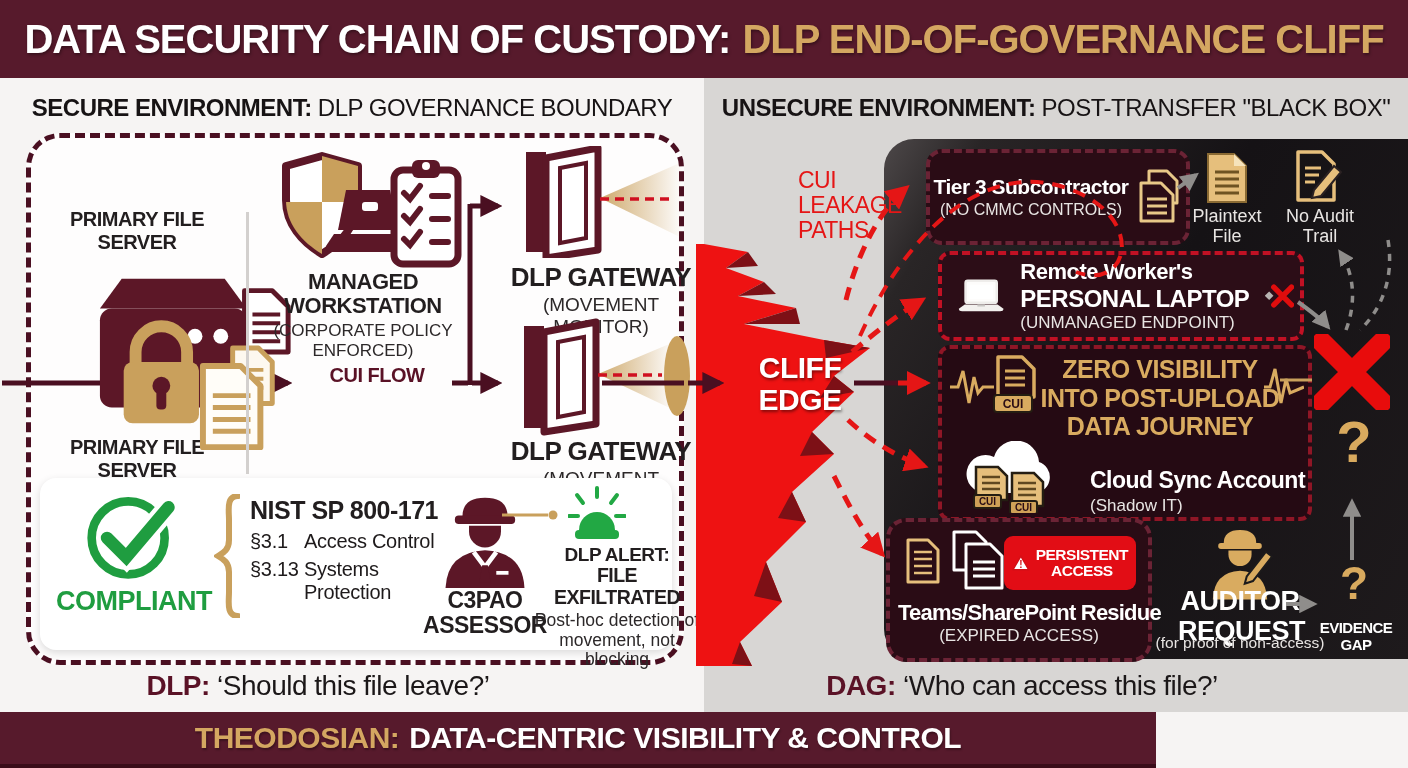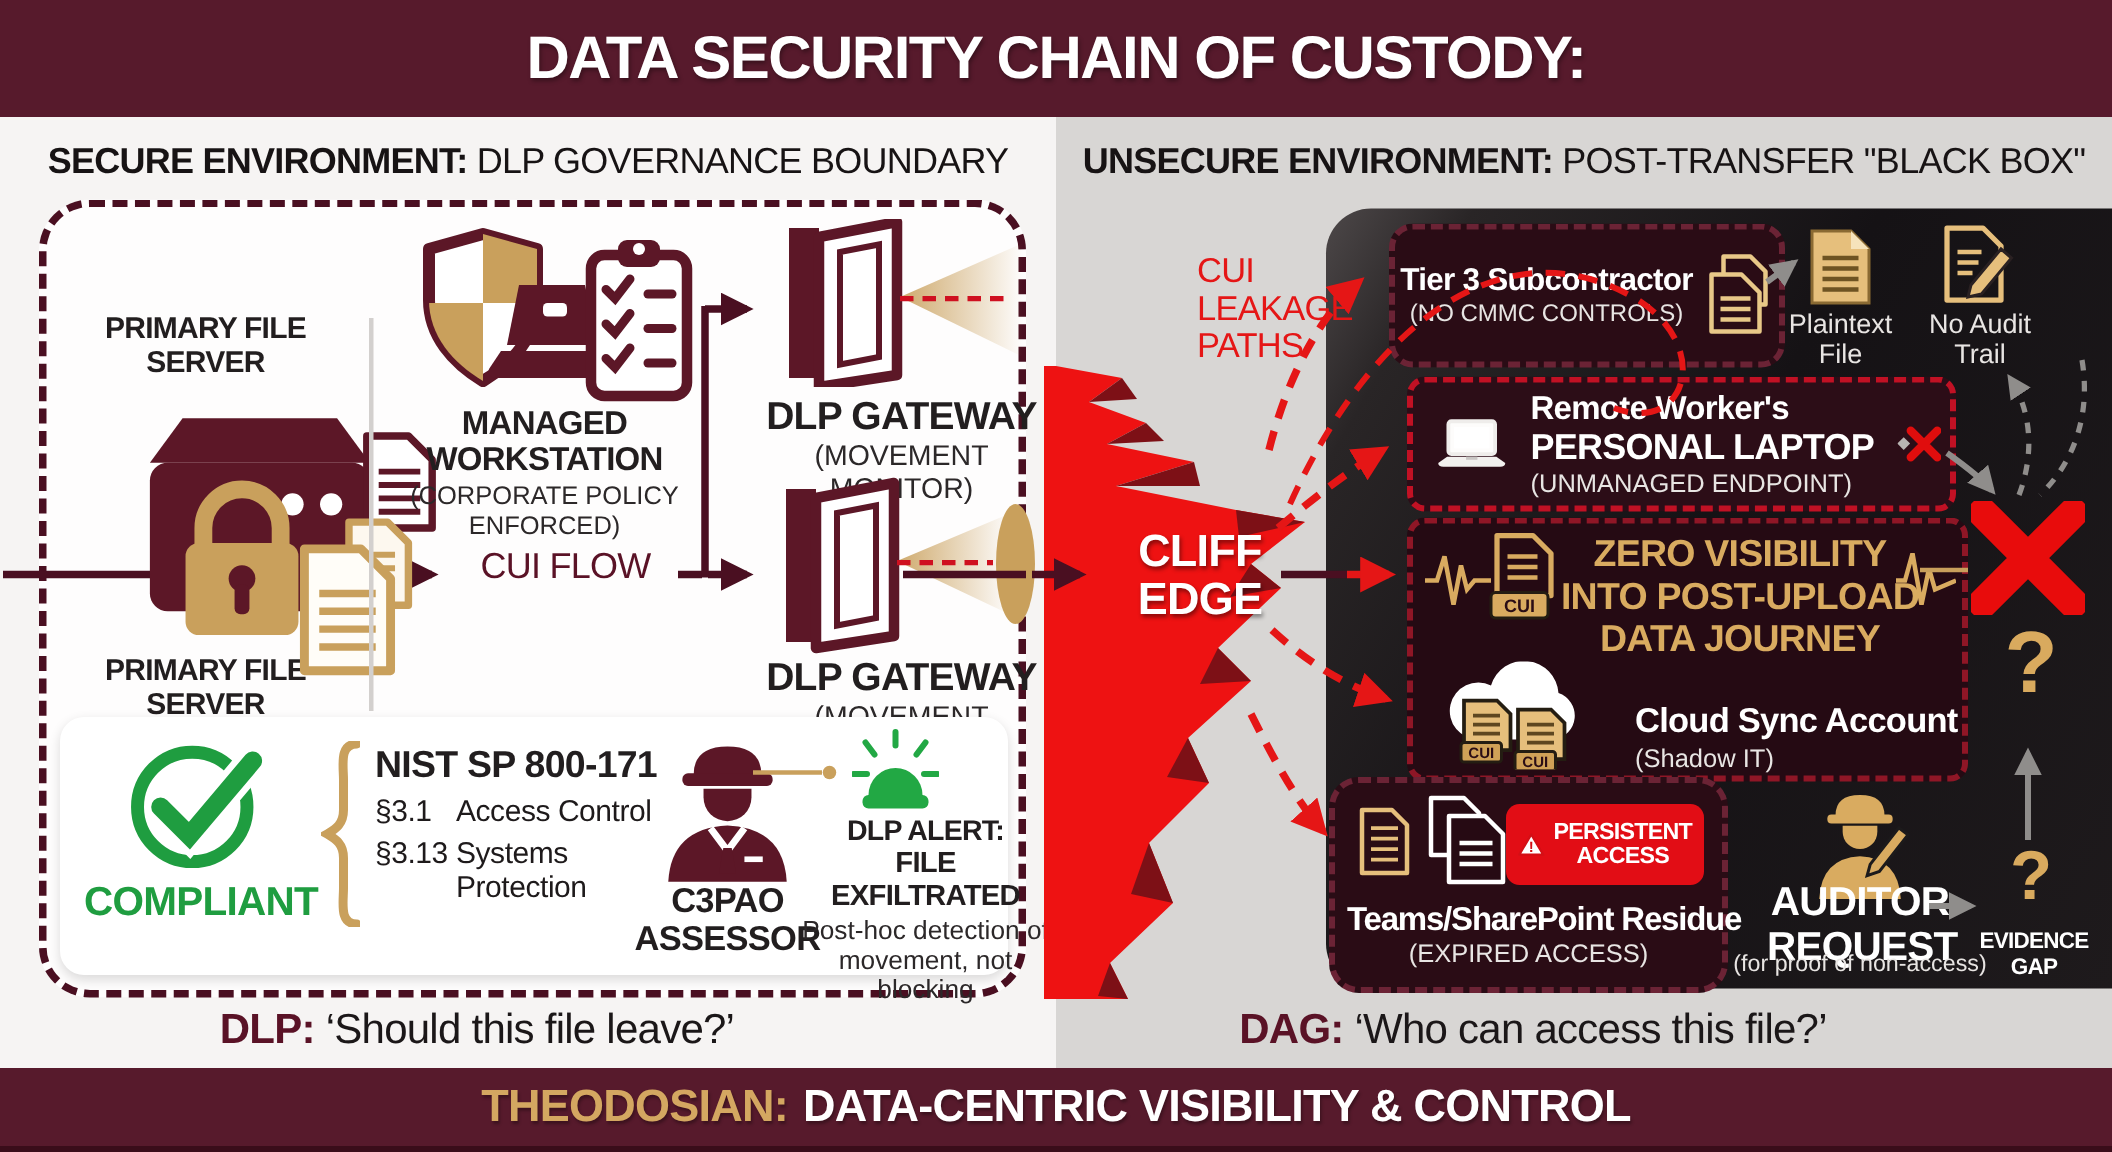--- a/index.html
+++ b/index.html
@@ -38,33 +38,34 @@
   .dk-box{background:#2a0c15;border:4px dashed #6b2335;border-radius:16px;}
   .dk-box-red{background:#2c0d17;border:4px dashed #c11124;border-radius:12px;}
   .dk-box-dred{background:#250a13;border:4px dashed #8f1626;border-radius:12px;}
   .wtxt{color:#ffffff;font-weight:bold;letter-spacing:-0.5px;}
   .wsub{color:#e8e5e3;}
   .goldtxt{color:#d9ab60;font-weight:bold;letter-spacing:-0.5px;}
   .redtxt{color:#e51616;font-weight:normal;letter-spacing:-0.5px;}
   .badge{background:#e20d15;border-radius:9px;display:flex;align-items:center;gap:6px;padding:5px 8px;box-sizing:border-box;}
   .qmark{color:#d9aa5e;font-weight:bold;}
   
-  .footer{left:0;top:712px;width:1408px;height:56px;background:#571a2c;border-bottom:4px solid #3a0d1a;
+  .footer{left:0;top:712px;width:1156px;height:56px;background:#571a2c;border-bottom:4px solid #3a0d1a;
     display:flex;align-items:center;justify-content:center;font-weight:bold;font-size:30px;letter-spacing:-0.5px;
     box-sizing:border-box;text-shadow:1px 2px 2px rgba(0,0,0,.3);}
   .footer .f-brand{color:#d4a761;margin-right:10px;}
   .footer .f-tag{color:#ffffff;}
 </style>
 </head>
 <body>
 
 <div id="canvas">
 
   <div class="abs banner">
     <span class="t-main">DATA SECURITY CHAIN OF CUSTODY:</span>
+    <span class="t-accent">DLP END-OF-GOVERNANCE CLIFF</span>
   </div>
 
   <div class="abs bg-left"></div>
   <div class="abs bg-right"></div>
 
   <div class="abs half-head c" style="left:0;">
     <b>SECURE ENVIRONMENT:</b><span> DLP GOVERNANCE BOUNDARY</span>
   </div>
   <div class="abs half-head c" style="left:704px;">
     <b>UNSECURE ENVIRONMENT:</b><span> POST-TRANSFER "BLACK BOX"</span>
@@ -141,21 +142,21 @@
         <path d="M12 79 l6 6 l10 -13"></path>
           <path d="M40 82 h16"></path>
       </g>
     </g>
   </svg>
   <div class="abs c" style="left:258px;top:270px;width:210px;">
     <div class="lbl-b" style="font-size:22px;line-height:1.1;">MANAGED WORKSTATION</div>
     <div class="sub" style="font-size:17px;line-height:1.15;margin-top:3px;">(CORPORATE POLICY ENFORCED)</div>
   </div>
 
-  <div class="abs c" style="left:303px;top:364px;width:148px;font-size:24px;font-weight:normal;color:#5a1226;letter-spacing:-0.5px;">CUI FLOW</div>
+  <div class="abs c" style="left:303px;top:364px;width:148px;font-size:20px;font-weight:bold;color:#5a1226;letter-spacing:-0.5px;">CUI FLOW</div>
 
   <svg class="abs" style="left:514px;top:146px;" width="180" height="112" viewBox="0 0 180 112">
     <defs>
         <linearGradient id="gf1" x1="0" x2="1">
           <stop offset="0" stop-color="#c9a05c"></stop>
           <stop offset="1" stop-color="#c9a05c" stop-opacity="0"></stop>
         </linearGradient>
       </defs>
     <polygon points="86,52 168,16 168,92" fill="url(#gf1)" opacity="0.9"></polygon>
     <rect x="12" y="6" width="20" height="100" fill="#5c1727"></rect>

